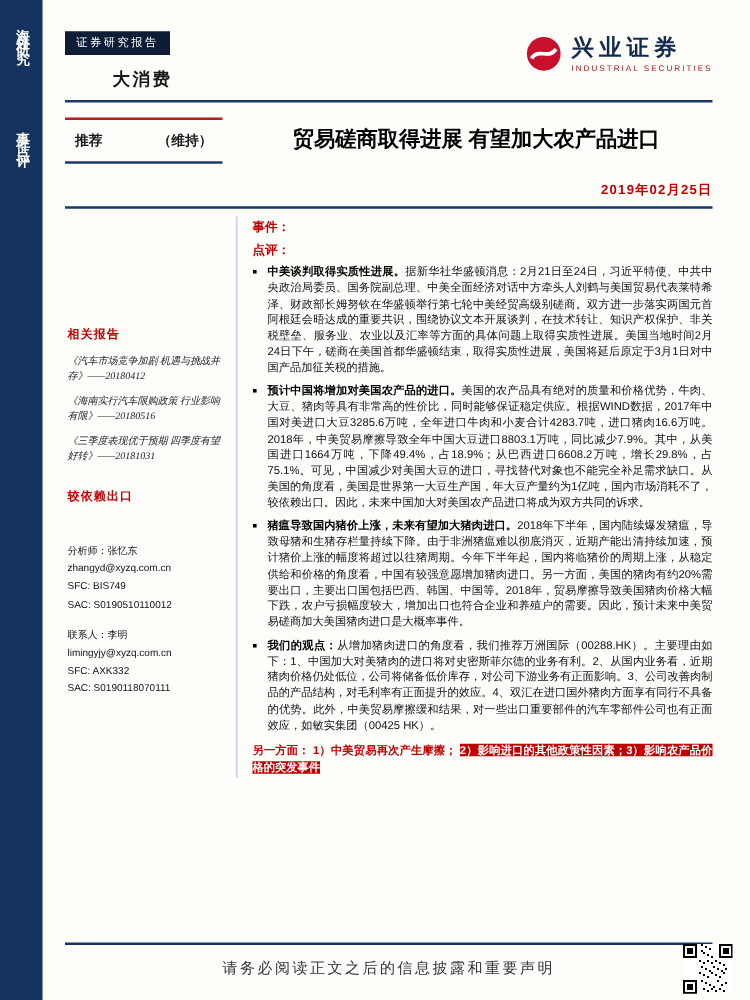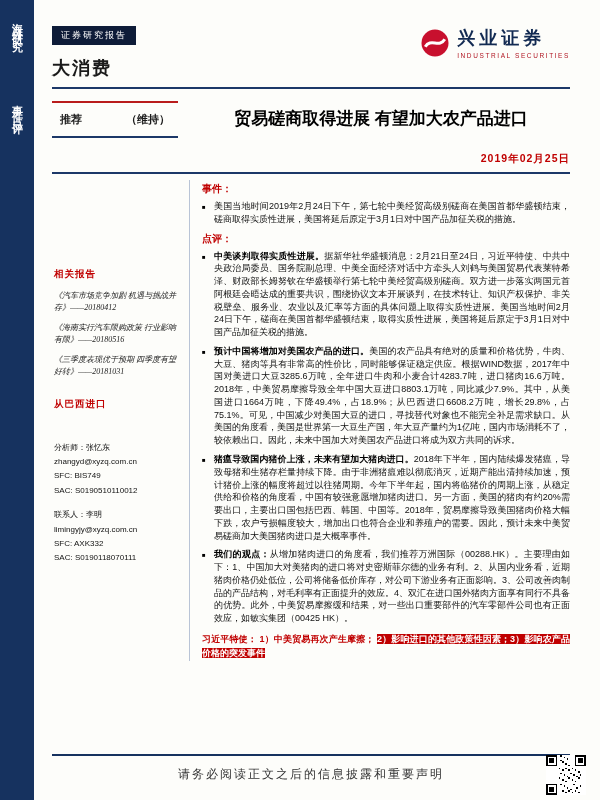--- a/index.html
+++ b/index.html
@@ -14,21 +14,21 @@
               font-size:11px;letter-spacing:6px;font-weight:bold;}
   .strip-top{margin-top:14px;}
   .strip-mid{margin-top:58px;}
 
   .content{position:absolute;left:34px;top:0;right:0;bottom:0;padding:24px 30px 0 18px;}
 
   
   .hdr{display:flex;justify-content:space-between;align-items:flex-start;}
   .report-type-badge{display:inline-block;background:#0e1c38;color:#ffffff;
                      font-size:9px;padding:3px 9px;letter-spacing:2px;}
-  .category{margin-top:11px;font-size:18px;font-weight:bold;letter-spacing:2px;}
+  .category{margin-top:11px;font-size:14px;font-weight:bold;letter-spacing:2px;margin-left:38px;}
   .brand{display:flex;align-items:center;gap:7px;margin-top:2px;}
   .brand-emblem{width:30px;height:30px;flex:0 0 auto;}
   .brand-name{font-size:18px;font-weight:bold;color:#122a52;letter-spacing:4px;
               font-family:"Liberation Serif","DejaVu Serif",serif;}
   .brand-sub{font-size:6.5px;color:#b01420;letter-spacing:1.6px;margin-top:2px;}
   .hdr-rule{height:2px;background:#1c3868;margin-top:7px;}
 
   
   .title-row{display:flex;align-items:center;margin-top:12px;}
   .rating-box{width:126px;flex:0 0 auto;border-top:2px solid #b91c1c;border-bottom:2px solid #1c3868;
@@ -107,38 +107,34 @@
     <div class="doc-date">2019年02月25日</div>
     <div class="rule2"></div>
 
     <div class="body-grid">
 
       <div class="aside">
         <div class="red-head">相关报告</div>
         <p class="report-item">《汽车市场竞争加剧 机遇与挑战并存》——20180412</p>
         <p class="report-item">《海南实行汽车限购政策 行业影响有限》——20180516</p>
         <p class="report-item">《三季度表现优于预期 四季度有望好转》——20181031</p>
-        <div class="team">从巴西进口</div>
+        <div class="team">较依赖出口</div>
         <div class="an-line">分析师：张忆东</div>
         <div class="an-line">zhangyd@xyzq.com.cn</div>
         <div class="an-line">SFC: BIS749</div>
         <div class="an-line">SAC: S0190510110012</div>
         <div class="an-line an-gap">联系人：李明</div>
         <div class="an-line">limingyjy@xyzq.com.cn</div>
         <div class="an-line">SFC: AXK332</div>
         <div class="an-line">SAC: S0190118070111</div>
       </div>
 
       <div class="main-col">
         <div class="sec-label">事件：</div>
 
-        <div class="bullet">
-          <span class="marker">■</span>
-          <p>美国当地时间2019年2月24日下午，第七轮中美经贸高级别磋商在美国首都华盛顿结束，磋商取得实质性进展，美国将延后原定于3月1日对中国产品加征关税的措施。</p>
-        </div>
 
         <div class="sec-label">点评：</div>
 
         <div class="bullet">
           <span class="marker">■</span>
           <p><b>中美谈判取得实质性进展。</b><span>据新华社华盛顿消息：2月21日至24日，习近平特使、中共中央政治局委员、国务院副总理、中美全面经济对话中方牵头人刘鹤与美国贸易代表莱特希泽、财政部长姆努钦在华盛顿举行第七轮中美经贸高级别磋商。双方进一步落实两国元首阿根廷会晤达成的重要共识，围绕协议文本开展谈判，在技术转让、知识产权保护、非关税壁垒、服务业、农业以及汇率等方面的具体问题上取得实质性进展。美国当地时间2月24日下午，磋商在美国首都华盛顿结束，取得实质性进展，美国将延后原定于3月1日对中国产品加征关税的措施。</span></p>
         </div>
 
         <div class="bullet">
           <span class="marker">■</span>
@@ -149,21 +145,21 @@
           <span class="marker">■</span>
           <p><b>猪瘟导致国内猪价上涨，未来有望加大猪肉进口。</b><span>2018年下半年，国内陆续爆发猪瘟，导致母猪和生猪存栏量持续下降。由于非洲猪瘟难以彻底消灭，近期产能出清持续加速，预计猪价上涨的幅度将超过以往猪周期。今年下半年起，国内将临猪价的周期上涨，从稳定供给和价格的角度看，中国有较强意愿增加猪肉进口。另一方面，美国的猪肉有约20%需要出口，主要出口国包括巴西、韩国、中国等。2018年，贸易摩擦导致美国猪肉价格大幅下跌，农户亏损幅度较大，增加出口也符合企业和养殖户的需要。因此，预计未来中美贸易磋商加大美国猪肉进口是大概率事件。</span></p>
         </div>
 
         <div class="bullet">
           <span class="marker">■</span>
           <p><b>我们的观点：</b><span>从增加猪肉进口的角度看，我们推荐万洲国际（00288.HK）。主要理由如下：1、中国加大对美猪肉的进口将对史密斯菲尔德的业务有利。2、从国内业务看，近期猪肉价格仍处低位，公司将储备低价库存，对公司下游业务有正面影响。3、公司改善肉制品的产品结构，对毛利率有正面提升的效应。4、双汇在进口国外猪肉方面享有同行不具备的优势。此外，中美贸易摩擦缓和结果，对一些出口重要部件的汽车零部件公司也有正面效应，如敏实集团（00425 HK）。</span></p>
         </div>
 
         <div class="risk">
-          <span class="pfx">习近平特使：</span>
+          <span class="pfx">另一方面：</span>
           <span class="r1">1）中美贸易再次产生摩擦；</span>
           <span class="r2">2）影响进口的其他政策性因素；3）影响农产品价格的突发事件</span>
         </div>
       </div>
     </div>
 
     <div class="footer">
       <div class="footer-rule"></div>
       <div class="footer-text">请务必阅读正文之后的信息披露和重要声明</div>
       <svg class="qr" viewBox="0 0 25 25" shape-rendering="crispEdges">

